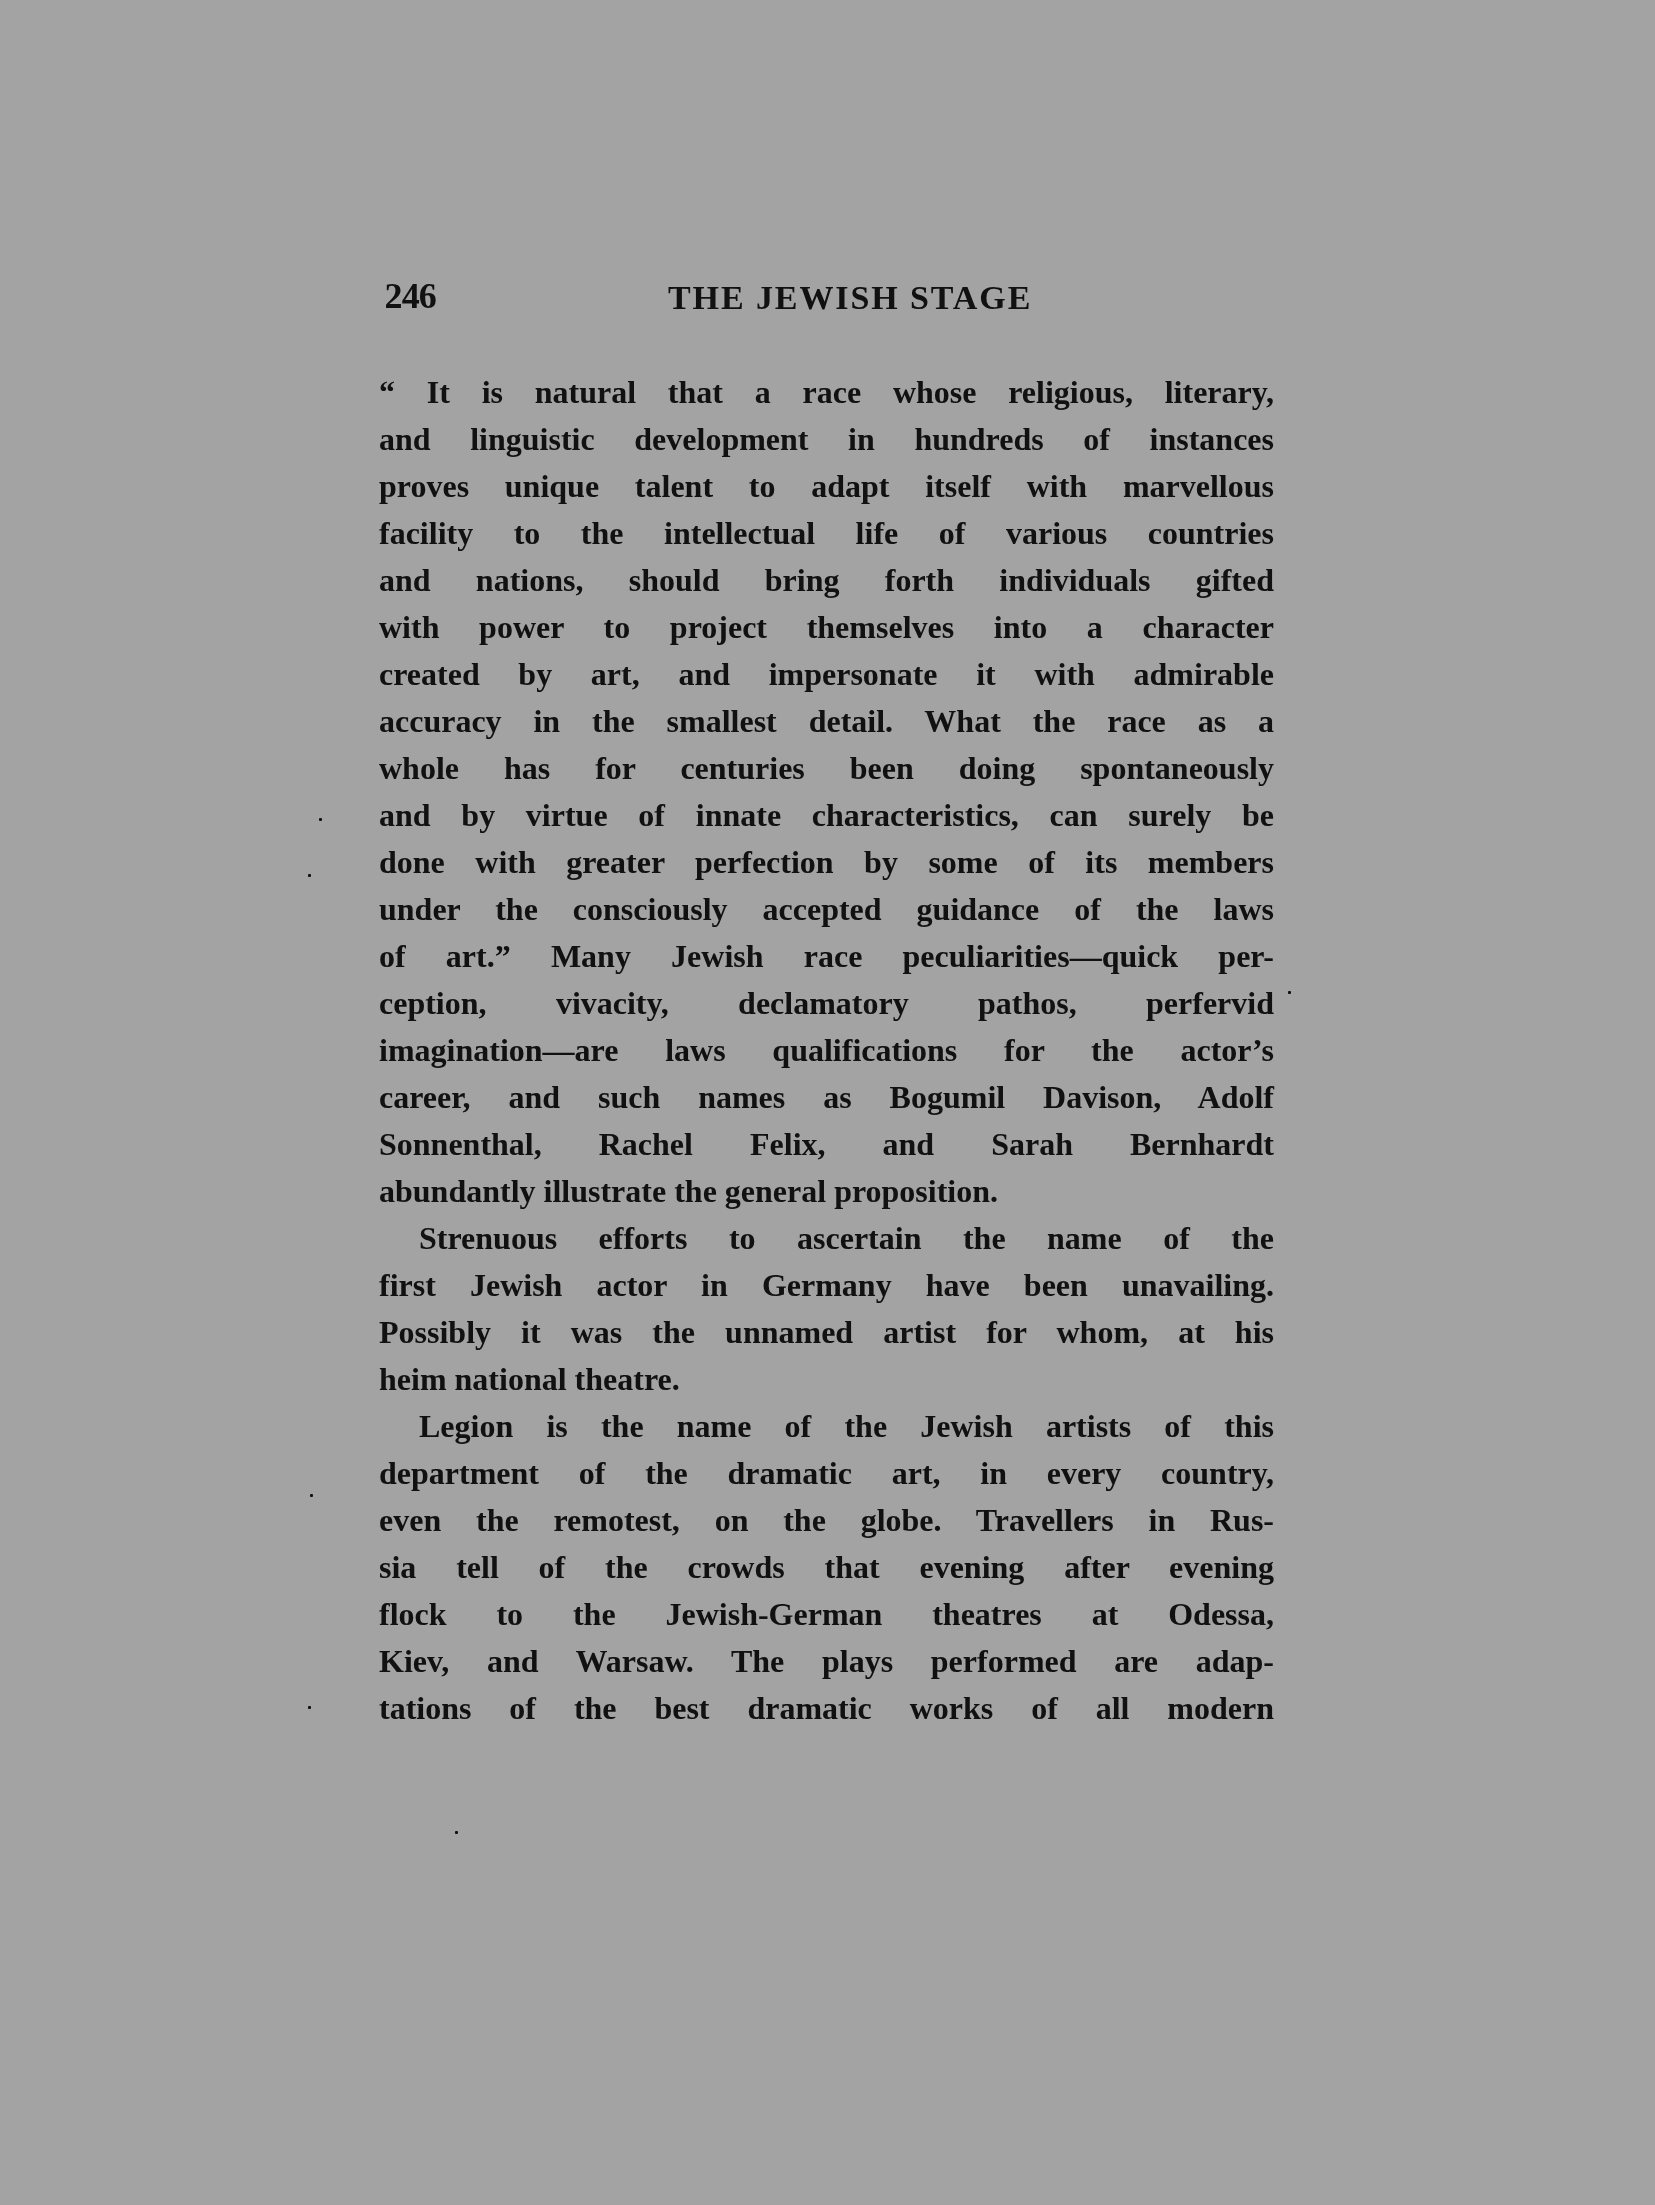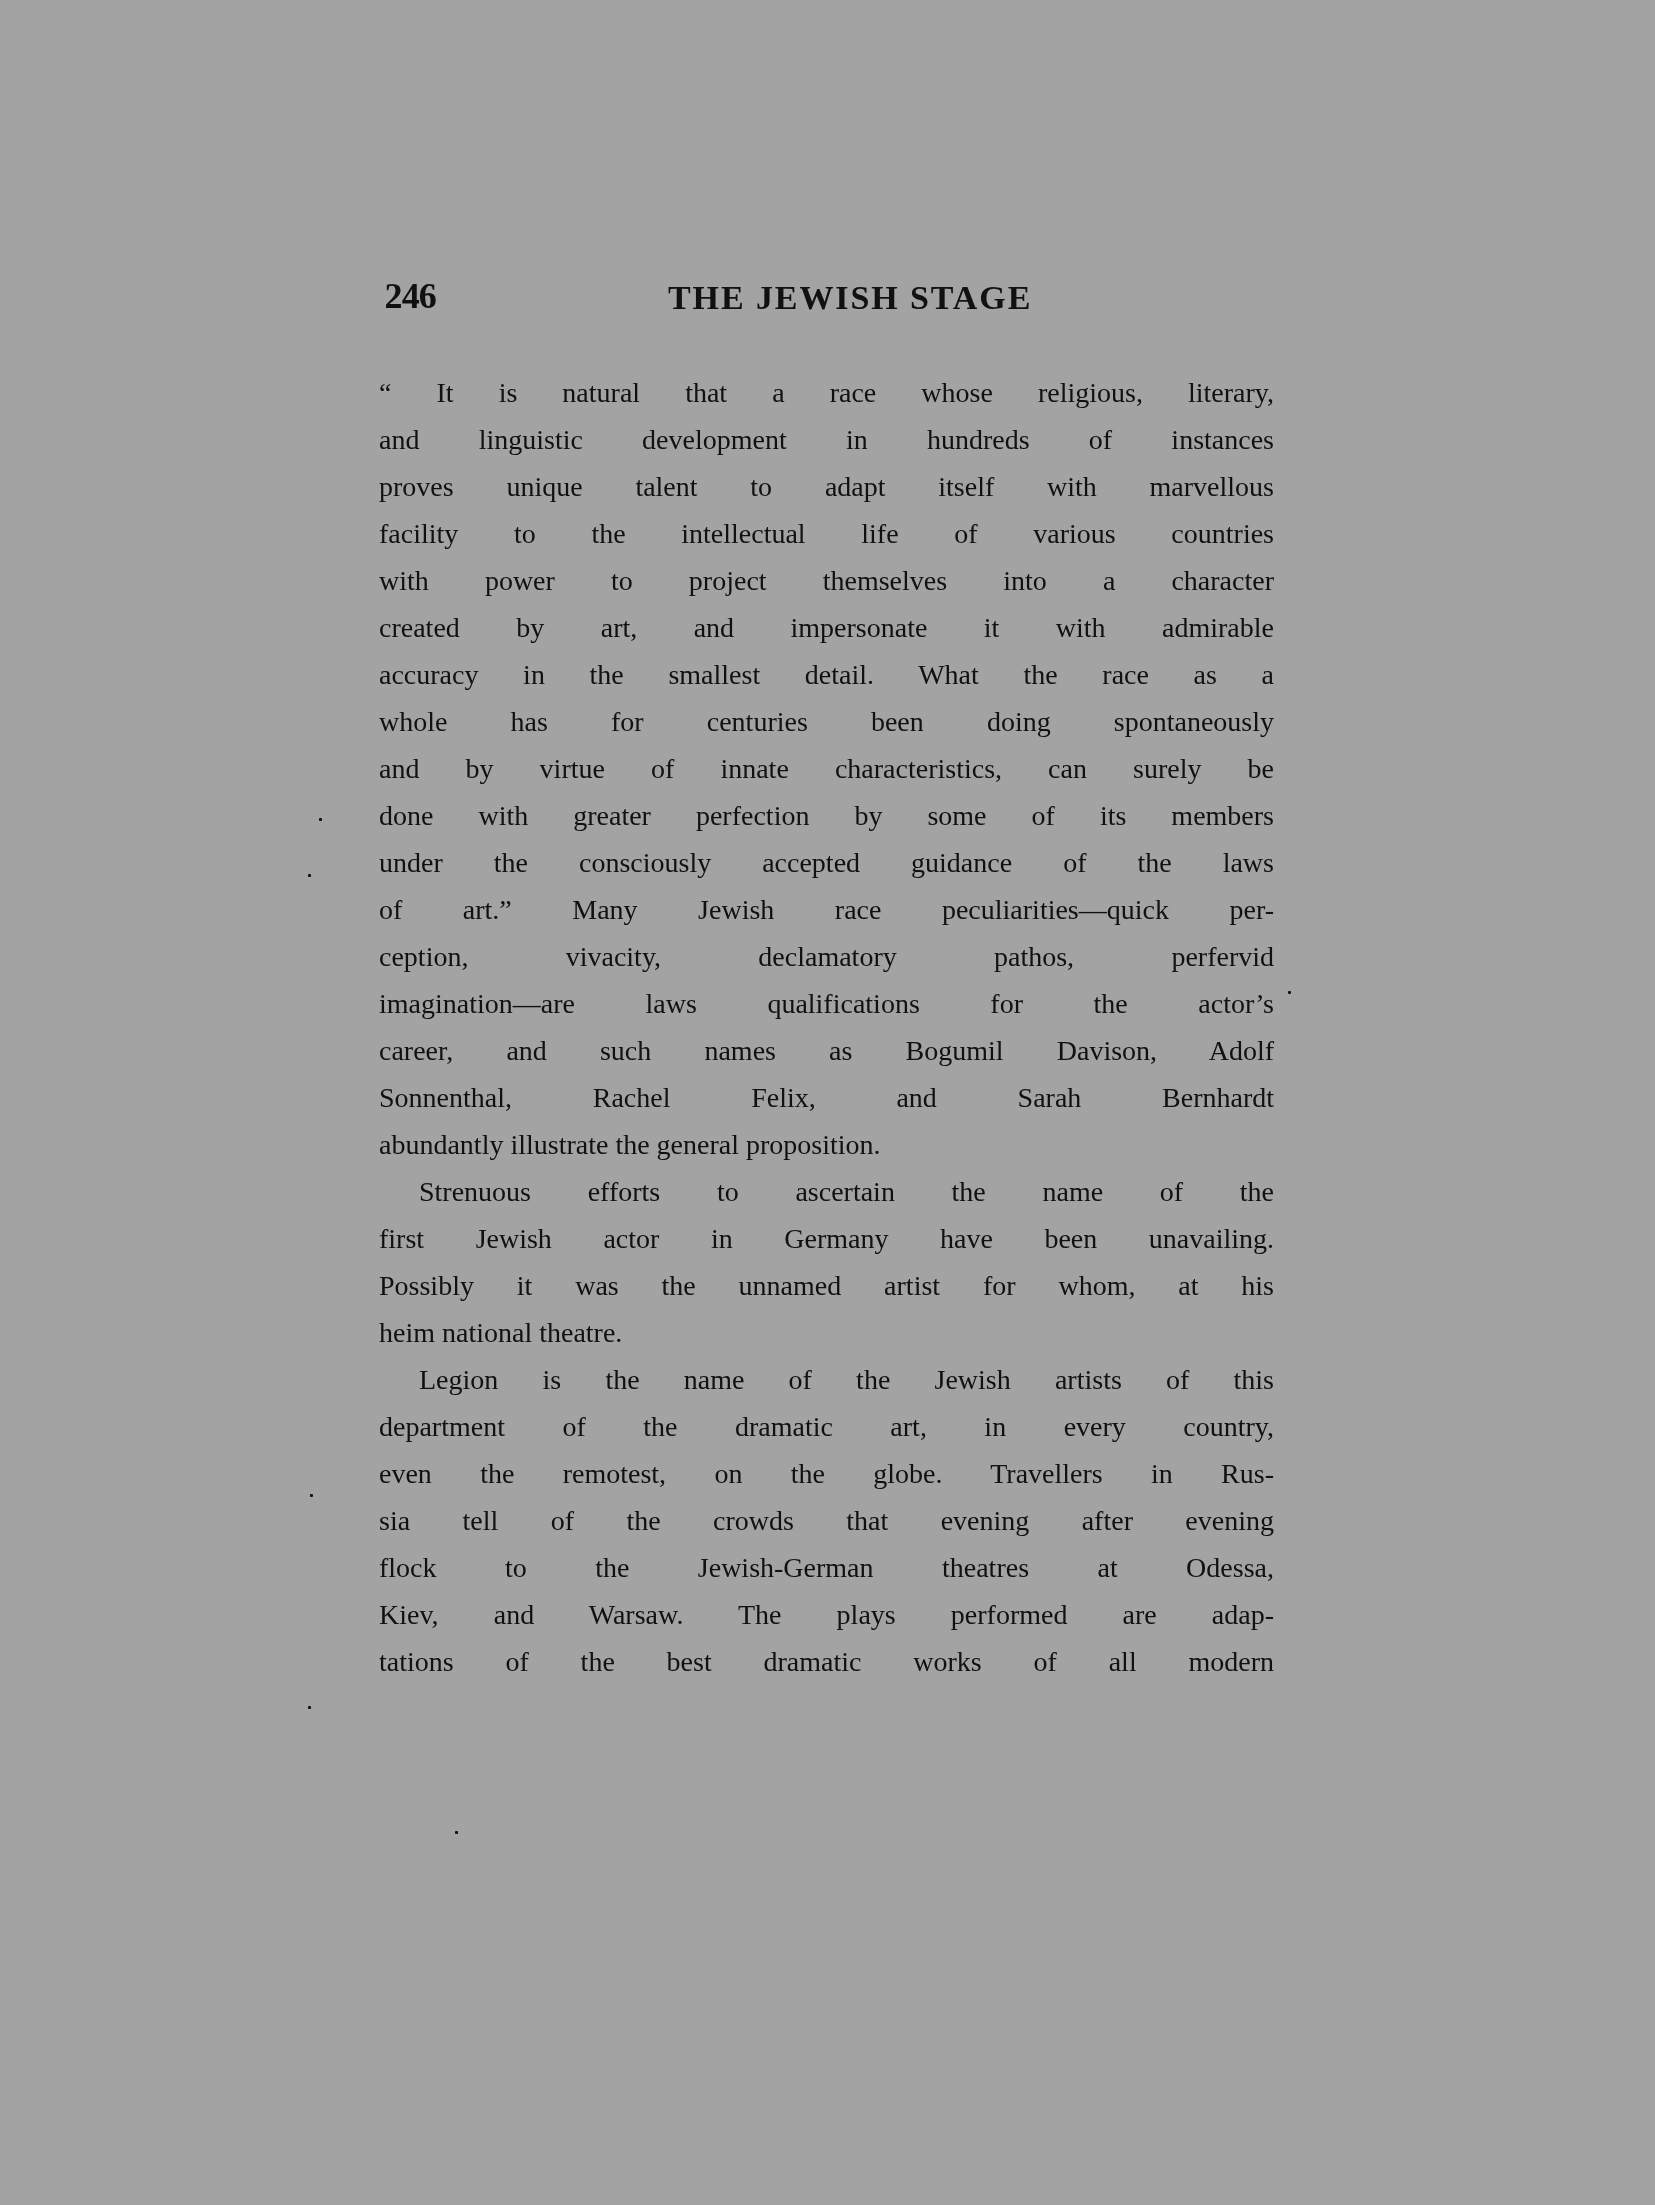--- a/index.html
+++ b/index.html
@@ -49,27 +49,28 @@
     font-variant: small-caps;
   }
   .text-block {
     position: absolute;
     left: 379px;
     top: 369px;
     width: 895px;
   }
   .line {
     display: block;
-    font-size: 28px;
+    font-size: 32px;
     line-height: 47px;
     height: 47px;
     white-space: nowrap;
     text-align: justify;
     text-align-last: justify;
     word-spacing: 0;
+    font-weight: bold;
   }
   .line.last {
     text-align: right;
     text-align-last: left;
   }
   .line.indent {
     padding-left: 40px;
   }
   .speck {
     position: absolute;
@@ -89,20 +90,21 @@
     <span class="running-title">THE JEWISH STAGE</span>
   </div>
 
   <div class="text-block">
 
     <div class="paragraph">
       <span class="line">“ It is natural that a race whose religious, literary,</span>
       <span class="line">and linguistic development in hundreds of instances</span>
       <span class="line">proves unique talent to adapt itself with marvellous</span>
       <span class="line">facility to the intellectual life of various countries</span>
+      <span class="line">and nations, should bring forth individuals gifted</span>
       <span class="line">with power to project themselves into a character</span>
       <span class="line">created by art, and impersonate it with admirable</span>
       <span class="line">accuracy in the smallest detail.  What the race as a</span>
       <span class="line">whole has for centuries been doing spontaneously</span>
       <span class="line">and by virtue of innate characteristics, can surely be</span>
       <span class="line">done with greater perfection by some of its members</span>
       <span class="line">under the consciously accepted guidance of the laws</span>
       <span class="line">of art.”  Many Jewish race peculiarities—quick per-</span>
       <span class="line">ception, vivacity, declamatory pathos, perfervid</span>
       <span class="line">imagination—are laws qualifications for the actor’s</span>

